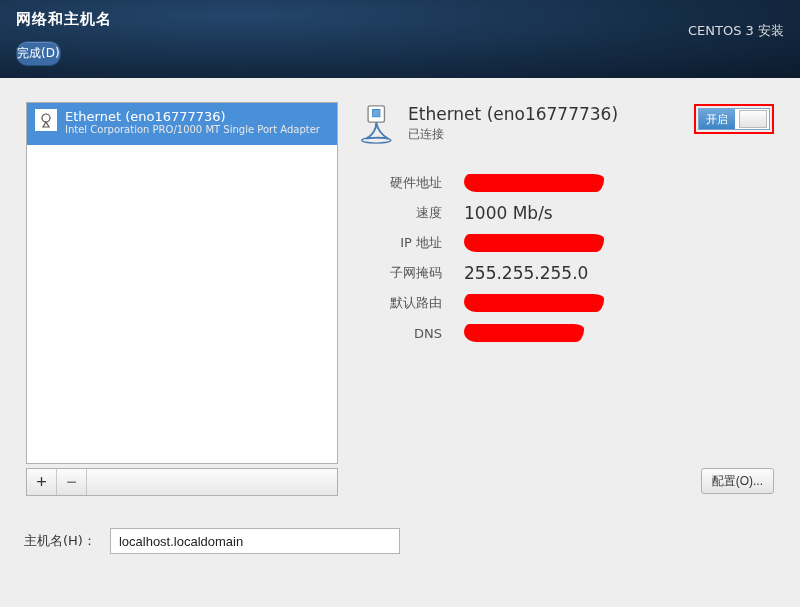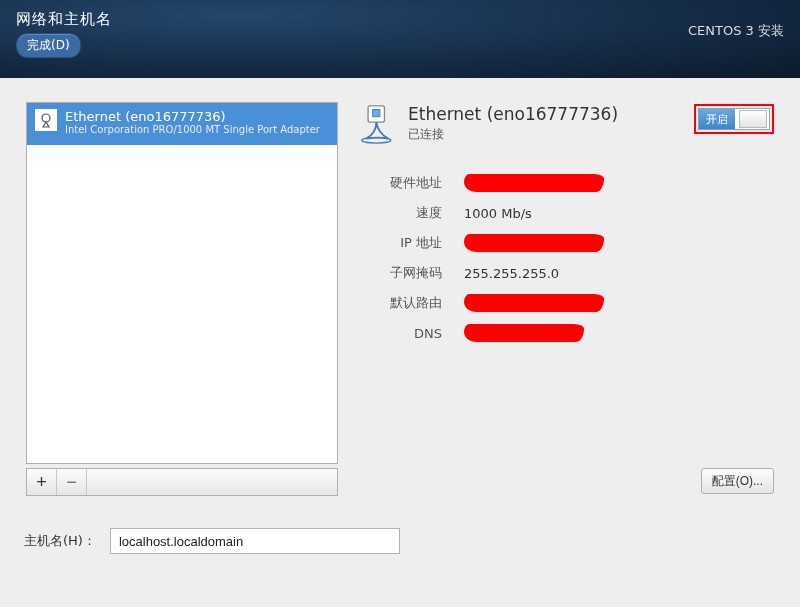--- a/index.html
+++ b/index.html
@@ -6,28 +6,28 @@
   html, body { width: 800px; height: 607px; font-family: "DejaVu Sans", Arial, sans-serif; font-size: 13px; overflow: hidden; }
   body { background: #eeeeee; }
 
   .header {
     height: 78px;
     background: radial-gradient(ellipse at 30% 20%, #24466b 0%, #142a44 60%, #0c1a2c 100%);
     color: #fff;
     position: relative;
     padding: 10px 16px 8px 16px;
   }
-  .header-title { font-size: 15px; font-weight: normal; letter-spacing: 1px; }
+  .header-title { font-size: 15px; font-weight: bold; letter-spacing: 1px; }
   .done-btn {
-    margin-top: 4px;
+    margin-top: 12px;
     display: inline-block;
     background: #3a6ba5;
     border: 1px solid #2a4f7a;
     border-radius: 11px;
-    padding: 3px 10px;
+    padding: 3px 0;
     color: #fff;
     font-size: 12px;
     box-shadow: inset 0 1px 0 rgba(255,255,255,0.2);
     cursor: pointer;
   }
   .header-right {
     position: absolute; right: 16px; top: 22px;
     text-align: right; color: #dcdcdc; font-size: 13px;
   }
   .lang-box {
@@ -108,21 +108,21 @@
     width: 28px; height: 18px;
     background: linear-gradient(#fefefe,#e3e3e3);
     border: 1px solid #bbb; position: absolute; right: 2px; top: 1px;
   }
 
   .info-table {
     margin-top: 24px; margin-left: 2px;
   }
   .info-row { display: flex; align-items: center; height: 30px; }
   .info-label { width: 80px; text-align: right; color: #555; font-size: 13px; margin-right: 22px; }
-  .info-val { color: #333; font-size: 13px; text-align: center; }
+  .info-val { color: #333; font-size: 17px; text-align: center; }
   .redact {
     width: 120px; height: 18px;
     background: #ff0000; border-radius: 20px 40px 30px 50px / 30px 20px 50px 40px;
     transform: skewX(-2deg);
   }
   .redact.wide { width: 140px; }
 
   .configure-btn {
     position: absolute; right: 26px; top: 390px;
     height: 26px; padding: 0 10px;

